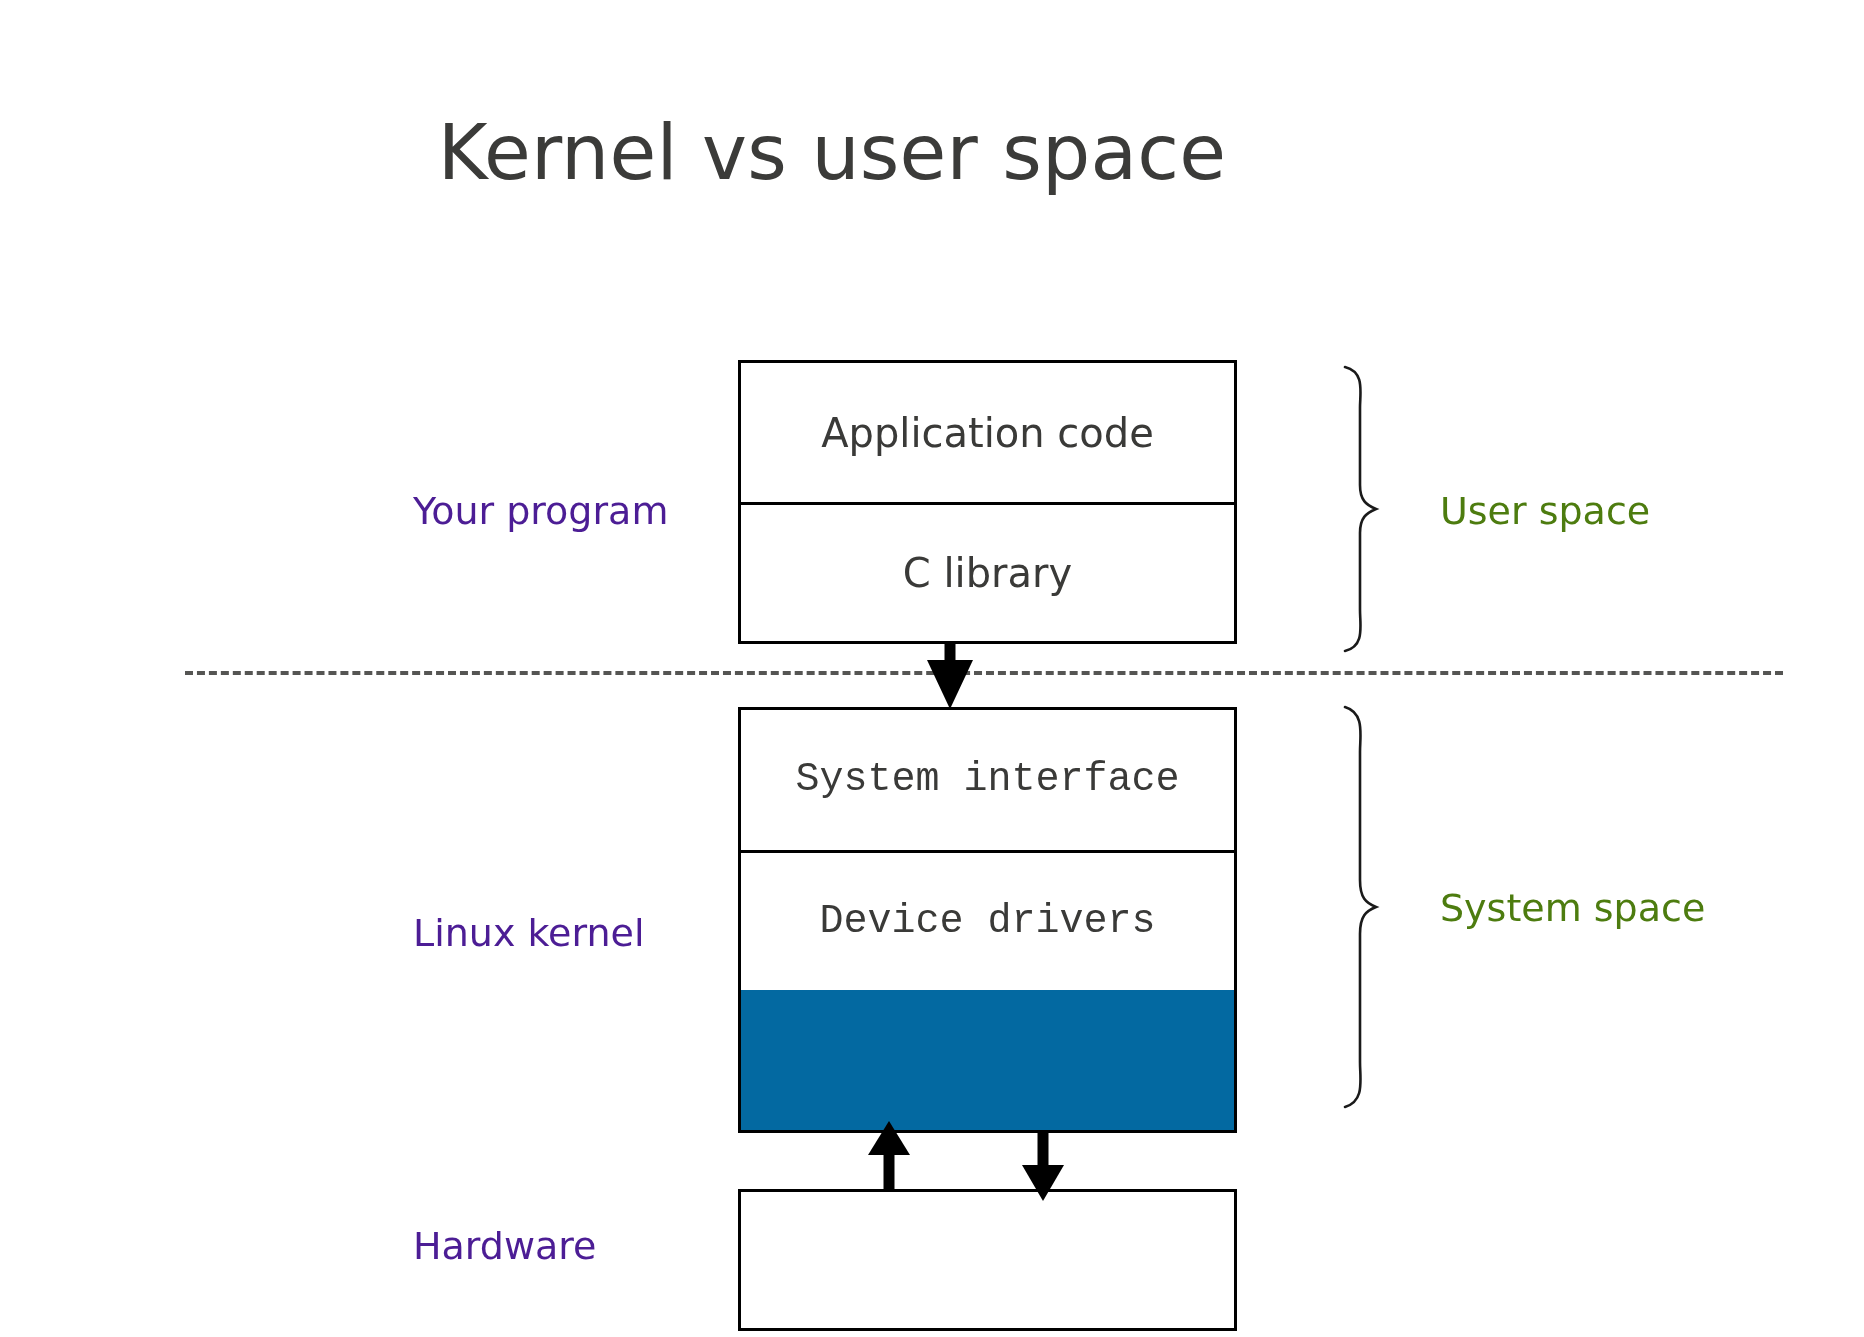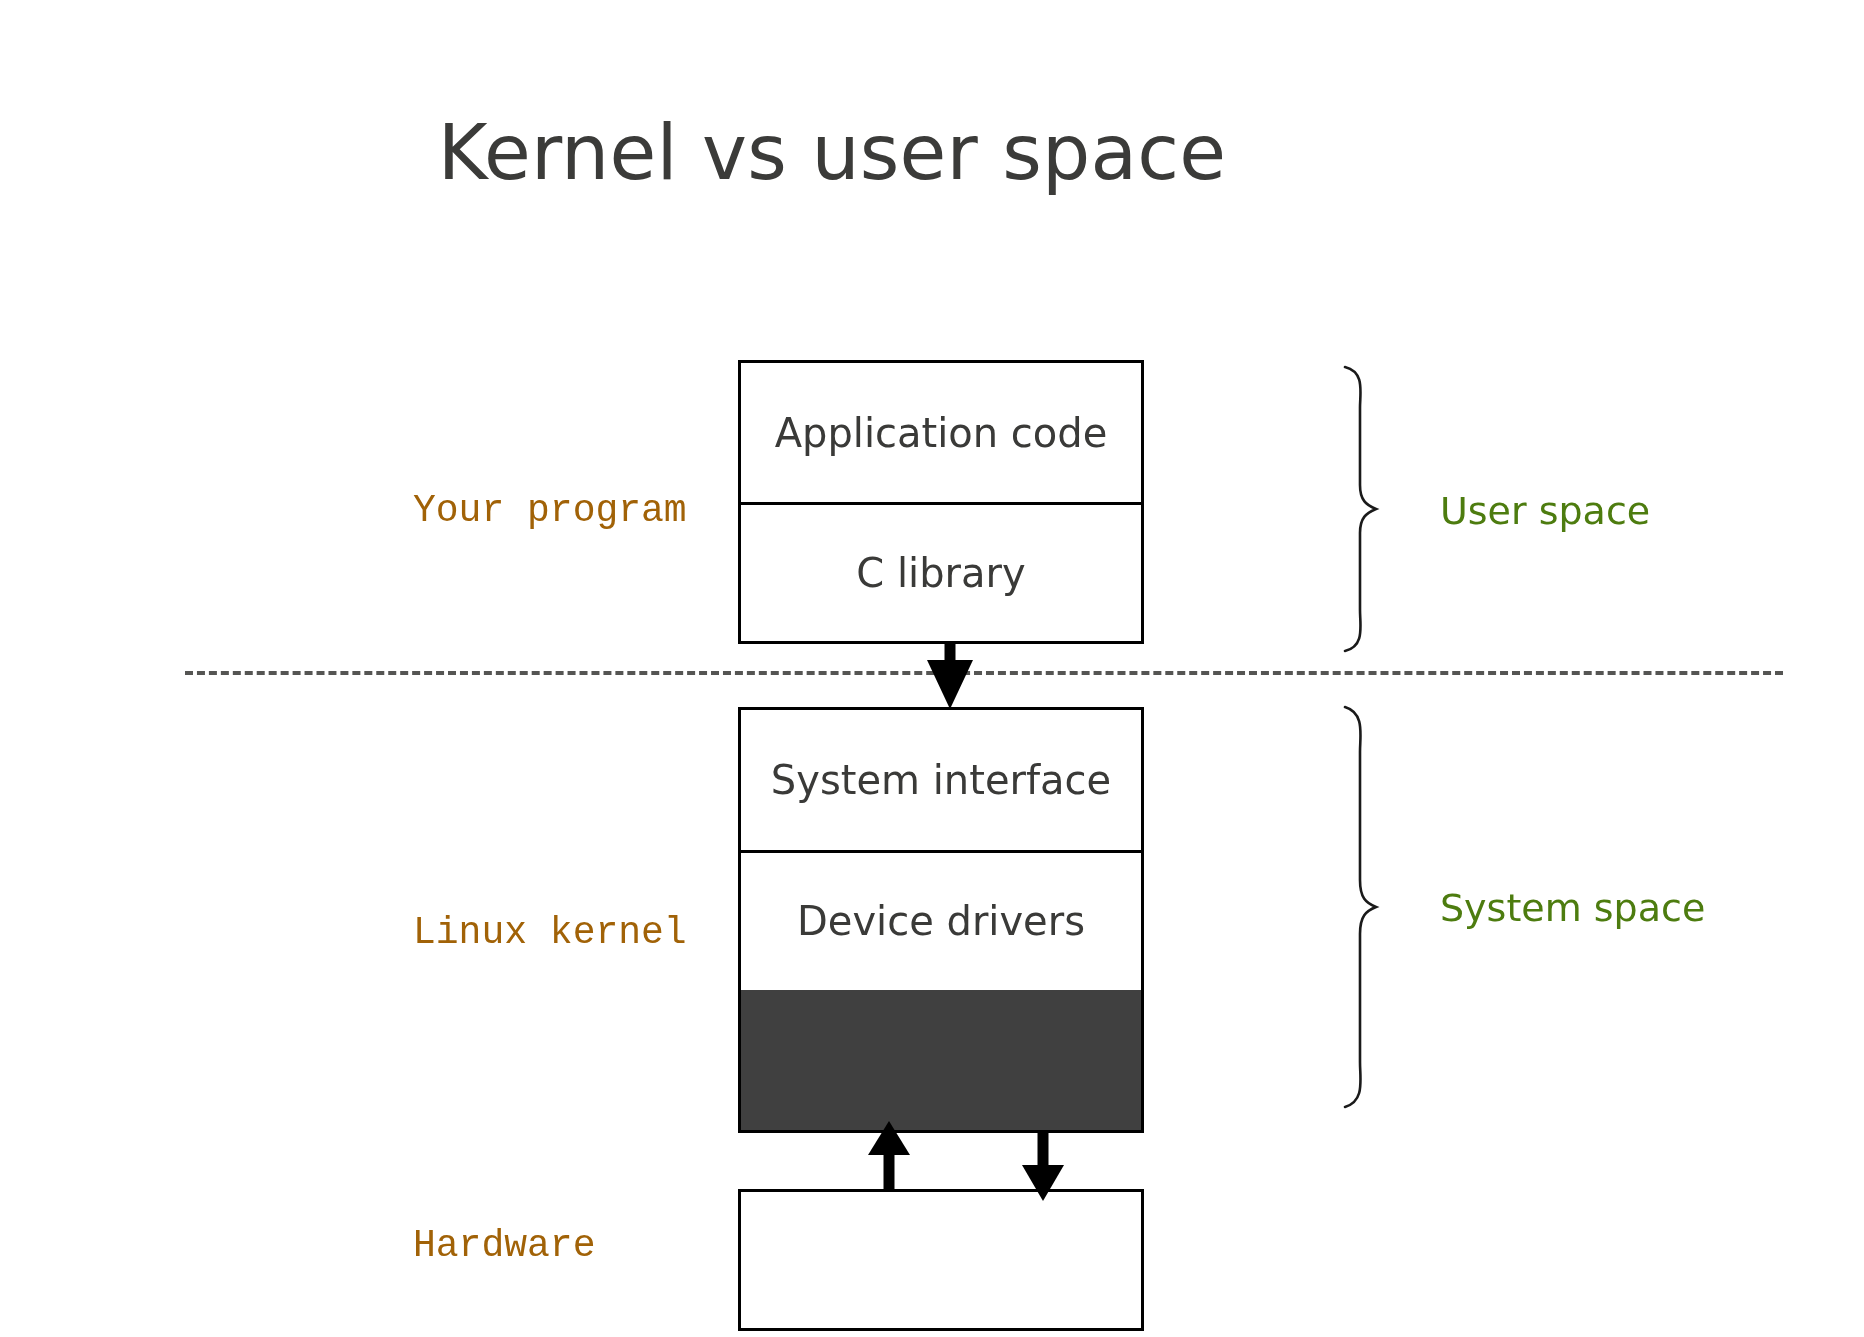--- a/index.html
+++ b/index.html
@@ -31,52 +31,51 @@
     font-weight: 400;
     letter-spacing: 0.2px;
     color: #3b3b39;
     white-space: nowrap;
   }
 
   
   .side-label {
     position: absolute;
     font-size: 38px;
-    color: #a16207;
+    color: #4c1d95;
     white-space: nowrap;
     text-align: left;
     line-height: 1;
-    font-family: Liberation Mono, monospace;
   }
   .side-label.your-program { left: 413px; top: 492px; }
   .side-label.linux-kernel { left: 413px; top: 893px; margin-top: 21px; }
   .side-label.hardware     { left: 413px; top: 1227px; }
 
   
   .space-label {
     position: absolute;
     font-size: 38px;
     color: #4d7c0f;
     white-space: nowrap;
     line-height: 1;
   }
   .space-label.user   { left: 1440px; top: 492px; }
   .space-label.kernel { left: 1440px; top: 889px; }
 
   
   .stack {
     position: absolute;
     left: 738px;
-    width: 406px;
+    width: 499px;
     box-sizing: border-box;
     border: 3px solid #000000;
-    background: #404040;
+    background: #0369a1;
   }
   .stack.user-stack     { top: 360px;  height: 284px; }
-  .stack.kernel-stack   { top: 707px;  height: 426px; }
+  .stack.kernel-stack   { top: 707px;  height: 426px; font-family: Liberation Mono, monospace; }
   .stack.hardware-stack { top: 1189px; height: 142px; }
 
   .layer {
     box-sizing: border-box;
     display: flex;
     align-items: center;
     justify-content: center;
     font-size: 40px;
     color: #3a3a38;
     background: #ffffff;

